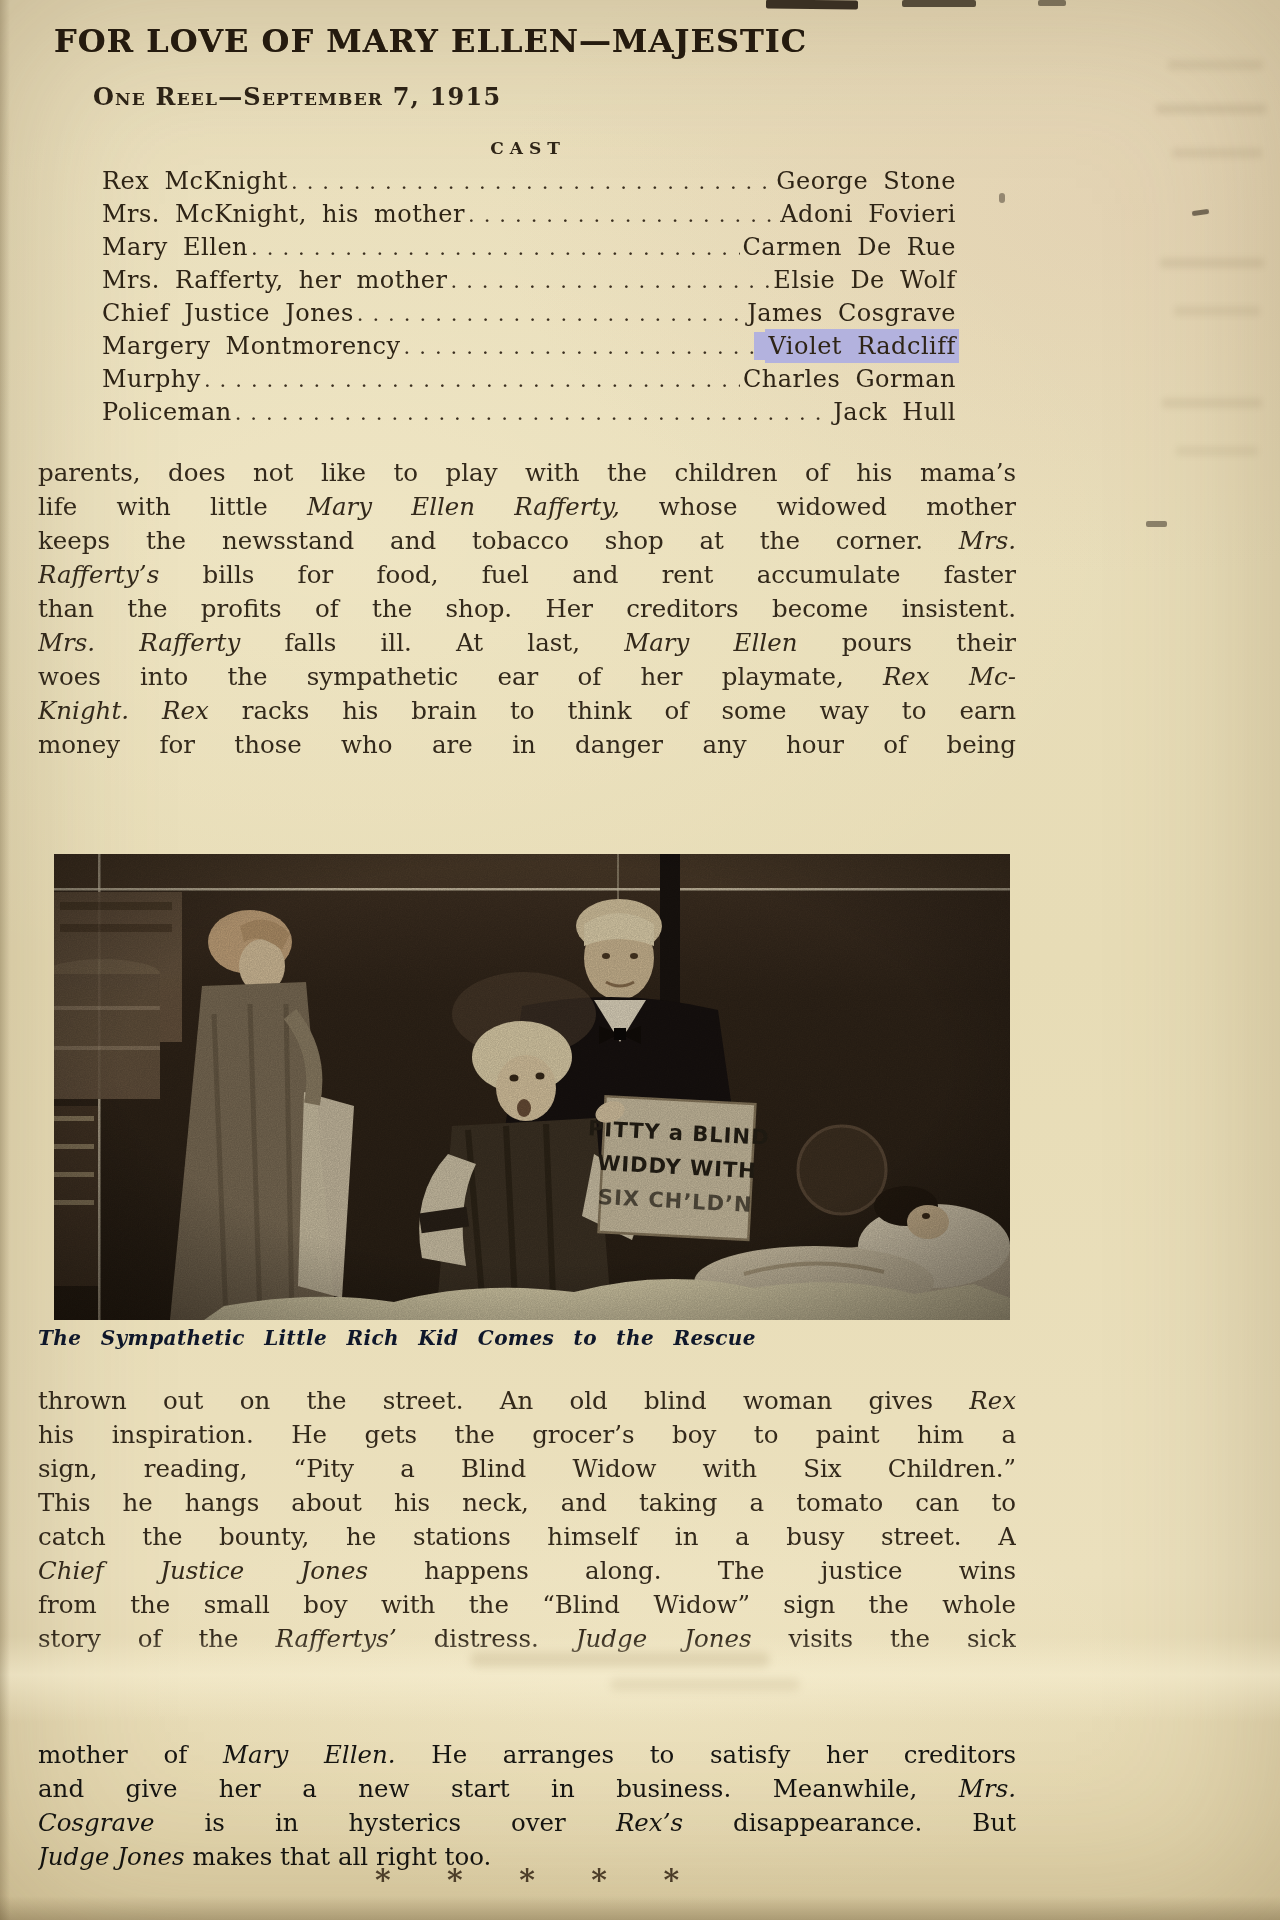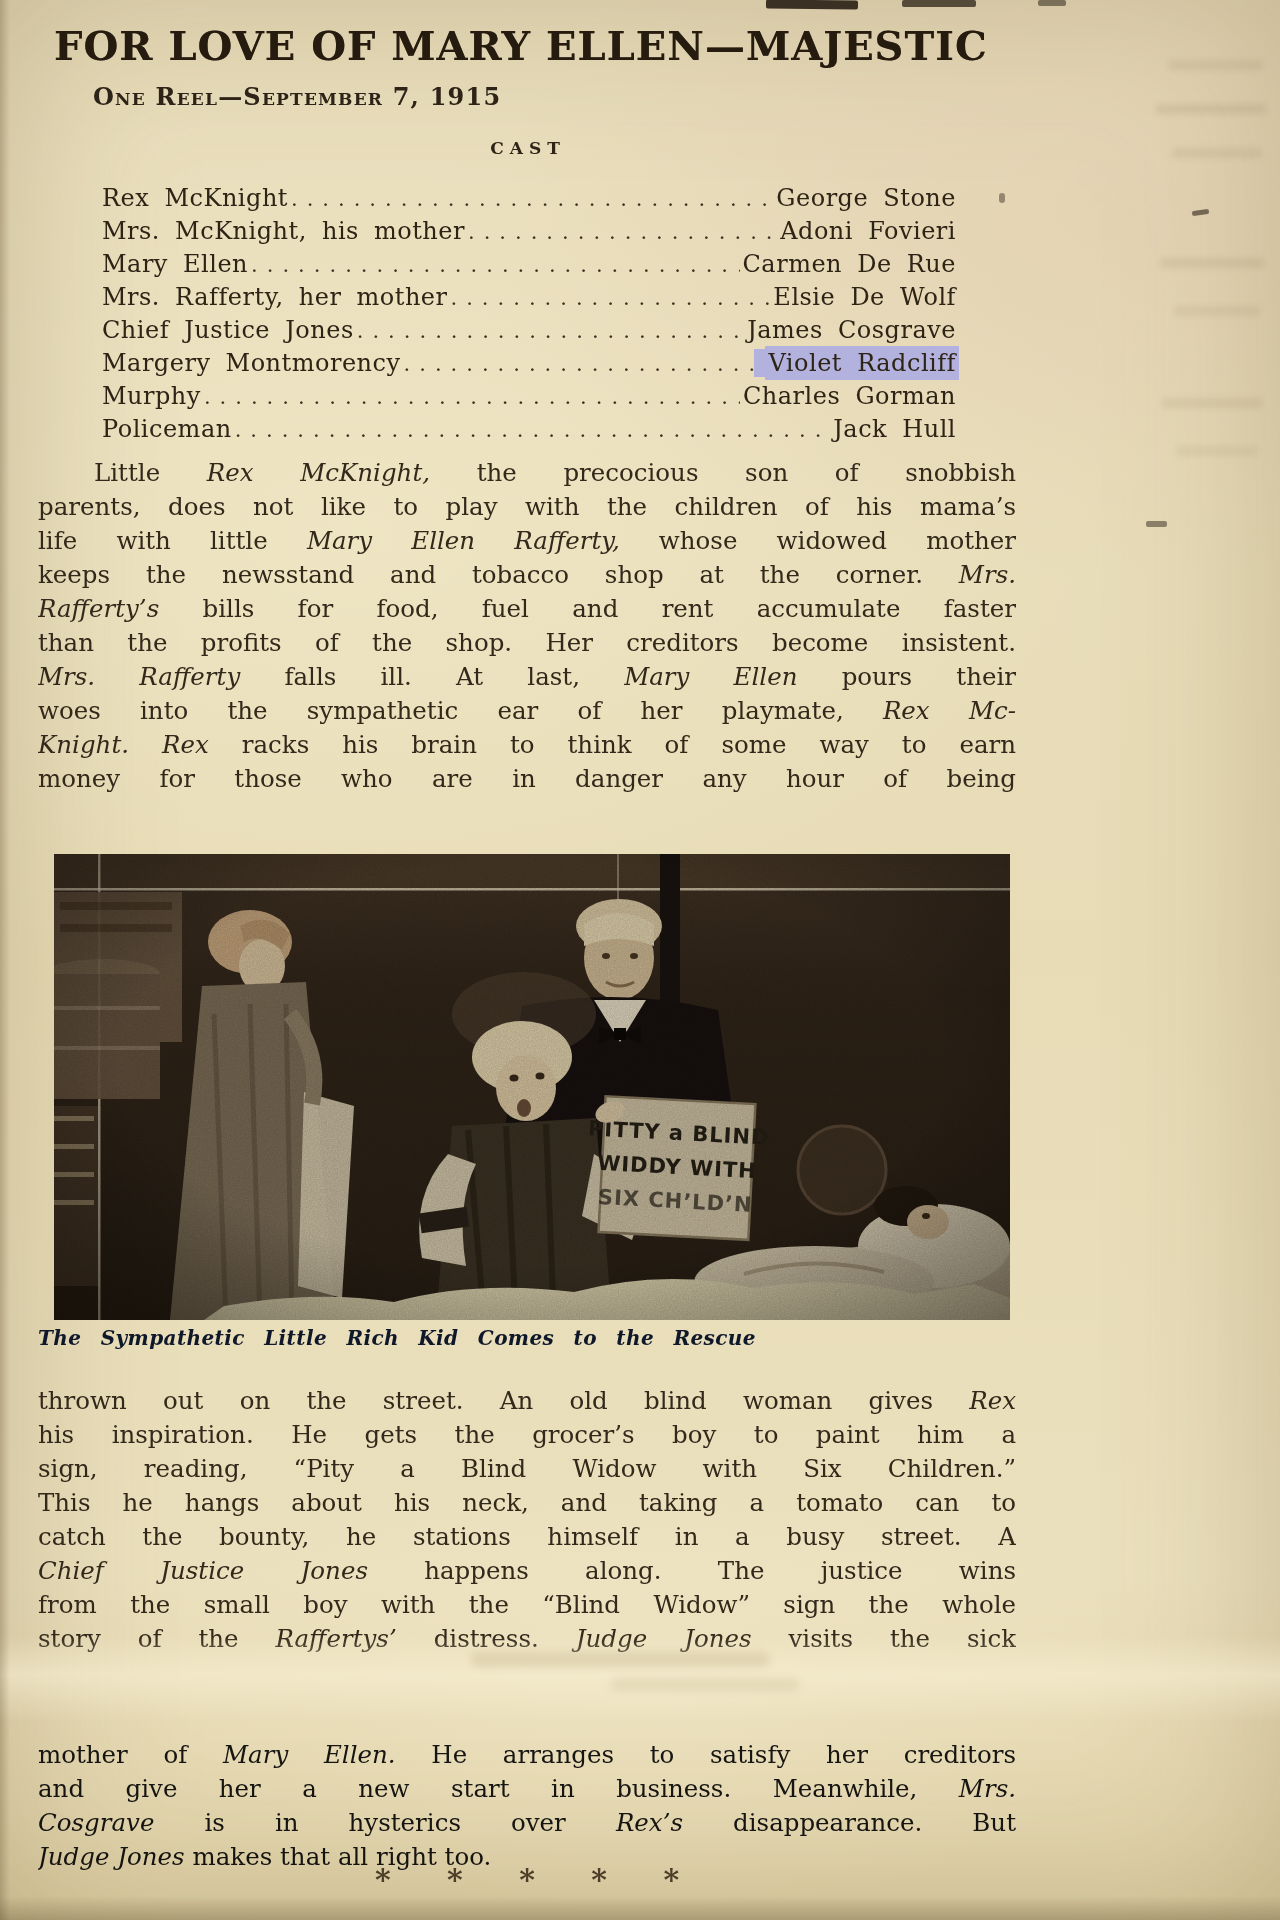--- a/index.html
+++ b/index.html
@@ -11,33 +11,33 @@
       radial-gradient(900px 520px at 88% 11%, rgba(205,168,148,.20), transparent 70%),
       radial-gradient(1100px 650px at 28% 28%, rgba(255,249,222,.28), transparent 72%),
       radial-gradient(700px 300px at 50% 88%, rgba(250,243,214,.30), transparent 75%),
       linear-gradient(180deg,#e9debc 0%, #e7dcb6 50%, #ebe0bd 82%, #e0d2a8 100%);
     box-shadow:inset 0 0 170px rgba(116,94,54,.30);
   }
   .abs{position:absolute;}
   
   .film-title{
     top:22px;left:54px;width:990px;white-space:nowrap;
-    font-size:40px;font-weight:700;letter-spacing:1px;color:#251b0f;
+    font-size:32px;font-weight:700;letter-spacing:1px;color:#251b0f;
     text-shadow:0 0 .6px rgba(40,28,12,.6);
   }
   .release-line{
     top:82px;left:56px;font-variant-caps:small-caps;
     font-size:24px;font-weight:600;letter-spacing:1.2px;color:#2d2316;margin-left:37px;
   }
   
   .cast-heading{
     top:138px;left:100px;width:856px;text-align:center;
     font-size:17px;font-weight:600;letter-spacing:6px;color:#2f2517;
   }
-  .cast-list{top:184px;left:102px;width:854px;}
+  .cast-list{top:167px;left:102px;width:854px;}
   .cast-row{display:flex;align-items:baseline;height:33px;font-size:24px;
     word-spacing:7px;color:#2e2416;}
   .cast-row .role{white-space:nowrap;letter-spacing:.5px;}
   .cast-row .dots{flex:1;overflow:hidden;white-space:nowrap;margin:0 3px;
     font-size:21px;letter-spacing:9px;color:#3b2f20;}
   .cast-row .dots::after{content:"..................................................................................................................................";}
   .cast-row .actor{white-space:nowrap;letter-spacing:.5px;}
   .cast-row .actor.hl{background:#b3b2de;box-shadow:0 0 0 3px #b3b2de, -14px 0 0 0 #b3b2de;}
   
   .para{left:38px;width:978px;font-size:24.5px;color:#33291b;}
@@ -127,21 +127,20 @@
     </div>
 
     <div class="cast-row">
       <span class="role">Policeman</span>
       <span class="dots"></span>
       <span class="actor">Jack Hull</span>
     </div>
   </div>
 
 <div class="abs para para-1">
-    <div class="tline indent"><span>Little </span><span class="it">Rex McKnight,</span><span> the precocious son of snobbish</span></div>
     <div class="tline"><span>parents, does not like to play with the children of his mama’s</span></div>
     <div class="tline"><span>life with little </span><span class="it">Mary Ellen Rafferty,</span><span> whose widowed mother</span></div>
     <div class="tline"><span>keeps the newsstand and tobacco shop at the corner.  </span><span class="it">Mrs.</span></div>
     <div class="tline"><span class="it">Rafferty’s</span><span> bills for food, fuel and rent accumulate faster</span></div>
     <div class="tline"><span>than the profits of the shop.  Her creditors become insistent.</span></div>
     <div class="tline"><span class="it">Mrs. Rafferty</span><span> falls ill.  At last, </span><span class="it">Mary Ellen</span><span> pours their</span></div>
     <div class="tline"><span>woes into the sympathetic ear of her playmate, </span><span class="it">Rex Mc-</span></div>
     <div class="tline"><span class="it">Knight.</span><span>  </span><span class="it">Rex</span><span> racks his brain to think of some way to earn</span></div>
     <div class="tline"><span>money for those who are in danger any hour of being</span></div>
   </div>

